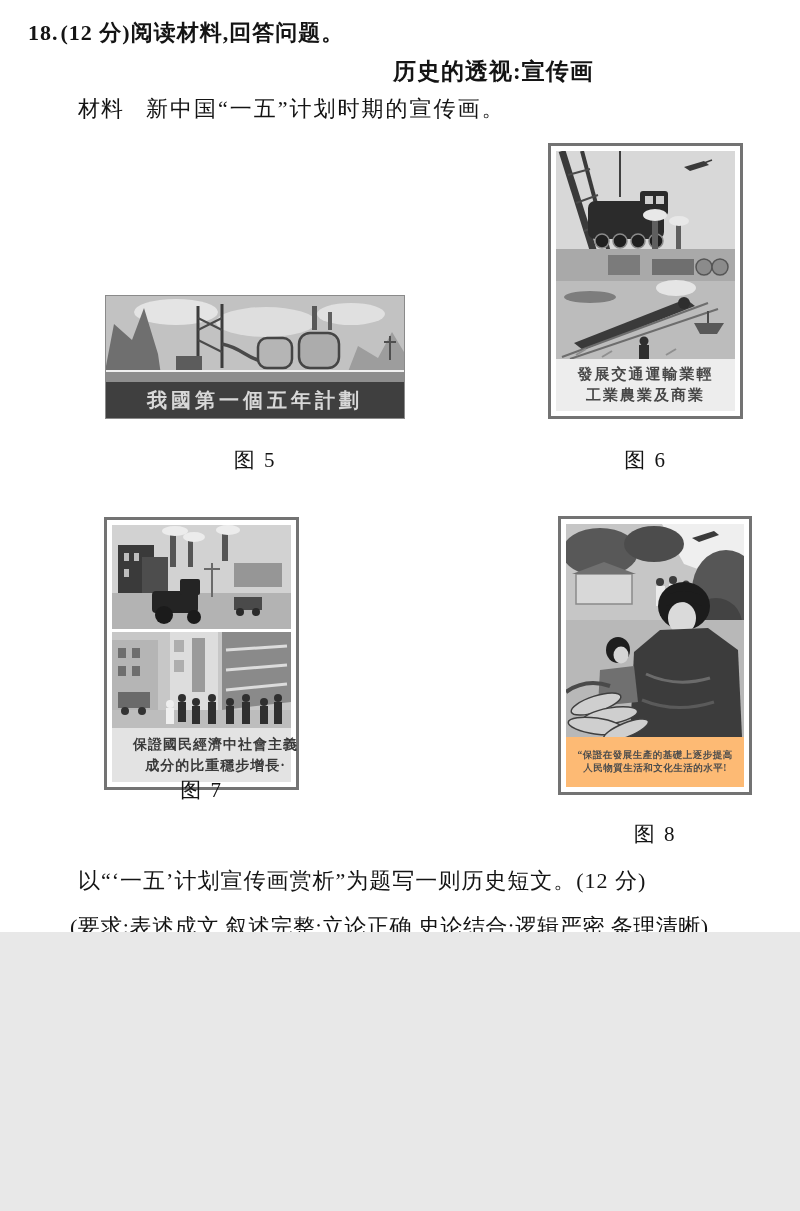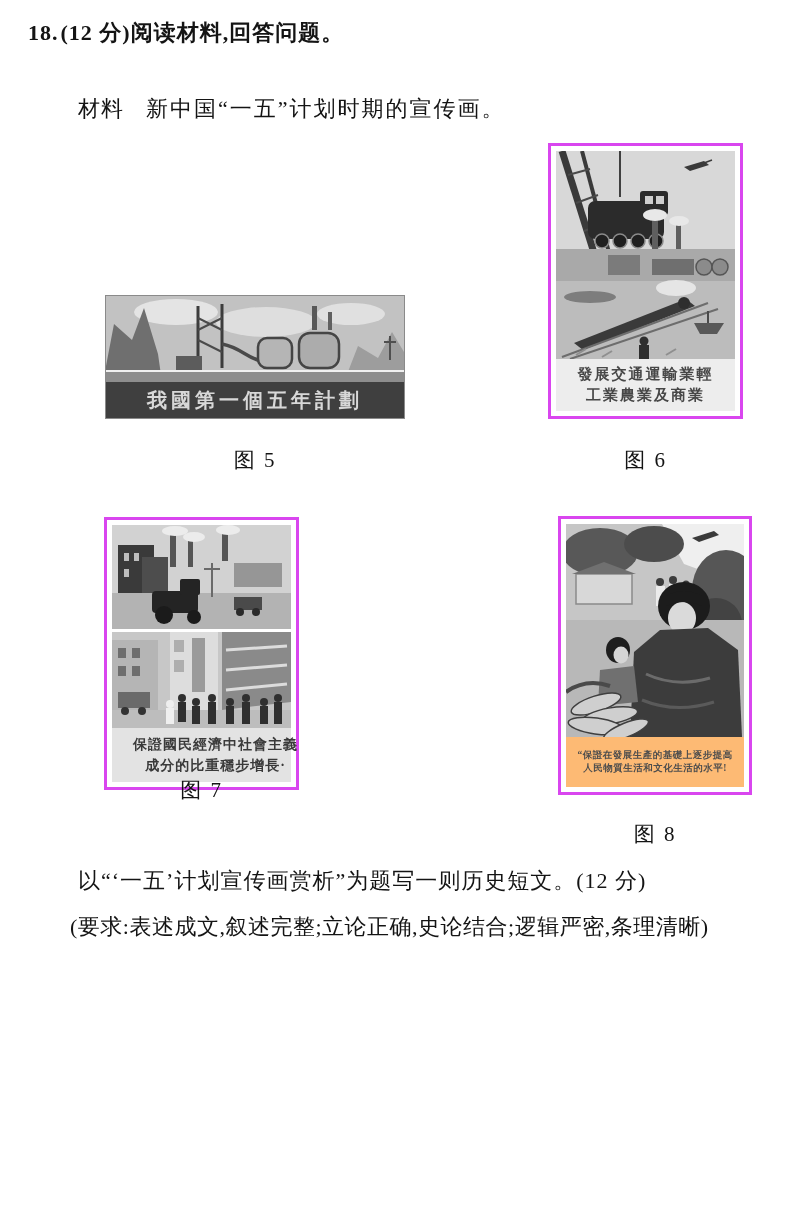--- a/index.html
+++ b/index.html
@@ -1,33 +1,33 @@
 <!DOCTYPE html>
 <html><head>
 <meta charset="utf-8">
 <style>
   html,body{margin:0;padding:0;background:#e8e8e8;}
   .page{
-    position:relative;width:800px;height:1211px;background:#ffffff;
+    position:relative;width:800px;height:932px;background:#ffffff;
     font-family:"Liberation Serif","DejaVu Serif",serif;color:#141414;
     overflow:hidden;margin:0 auto;
   }
   .abs{position:absolute;}
   .qline{font-size:22px;font-weight:700;letter-spacing:1px;white-space:nowrap;}
   .qnum{font-weight:700;margin-right:2px;}
   .stitle{font-size:23px;font-weight:700;letter-spacing:1px;white-space:nowrap;}
   .mline{font-size:22px;letter-spacing:2px;white-space:nowrap;}
   .mlabel{font-weight:400;margin-right:22px;letter-spacing:1px;}
   .tline{font-size:22px;letter-spacing:1px;white-space:nowrap;}
   .rline{font-size:22px;letter-spacing:0.5px;white-space:nowrap;}
   .figcap{font-size:21px;letter-spacing:2px;text-align:center;white-space:nowrap;}
 
   
   .poster{box-sizing:border-box;background:#ffffff;}
-  .frame{border:3px solid #d946ef;padding:5px;display:flex;flex-direction:column;}
+  .frame{border:3px solid #737373;padding:5px;display:flex;flex-direction:column;}
   .thin{border:1px solid #8a8a8a;display:flex;flex-direction:column;}
   .art{display:block;flex:0 0 auto;}
   .banner5{
     flex:1;background:#3f3f3f;color:#d8d8d8;display:flex;align-items:center;justify-content:center;
     font-size:20px;font-weight:700;letter-spacing:4px;white-space:nowrap;
   }
   .cap6{
     flex:1;background:#ededed;display:flex;flex-direction:column;align-items:center;justify-content:center;
     font-size:15px;font-weight:700;color:#474747;letter-spacing:2px;line-height:21px;white-space:nowrap;
   }
@@ -43,20 +43,21 @@
 </style>
 </head>
 <body>
 
 <div class="page">
 
   <div class="abs qline" style="left:28px;top:18px;">
     <span class="qnum">18.</span><span>(12 分)阅读材料,回答问题。</span>
   </div>
 
+  <div class="abs stitle" style="left:393px;top:56px;">历史的透视:宣传画</div>
 
   <div class="abs mline" style="left:78px;top:94px;">
     <span class="mlabel">材料</span><span>新中国“一五”计划时期的宣传画。</span>
   </div>
 
   <div class="abs poster thin" style="left:105px;top:295px;width:300px;height:124px;">
     <svg class="art" width="298" height="86" viewBox="0 0 298 86" xmlns="http://www.w3.org/2000/svg">
       <rect x="0" y="0" width="298" height="86" fill="#c2c2c2"></rect>
       <ellipse cx="70" cy="16" rx="42" ry="13" fill="#e4e4e4"></ellipse>
       <ellipse cx="160" cy="26" rx="50" ry="15" fill="#dedede"></ellipse>

